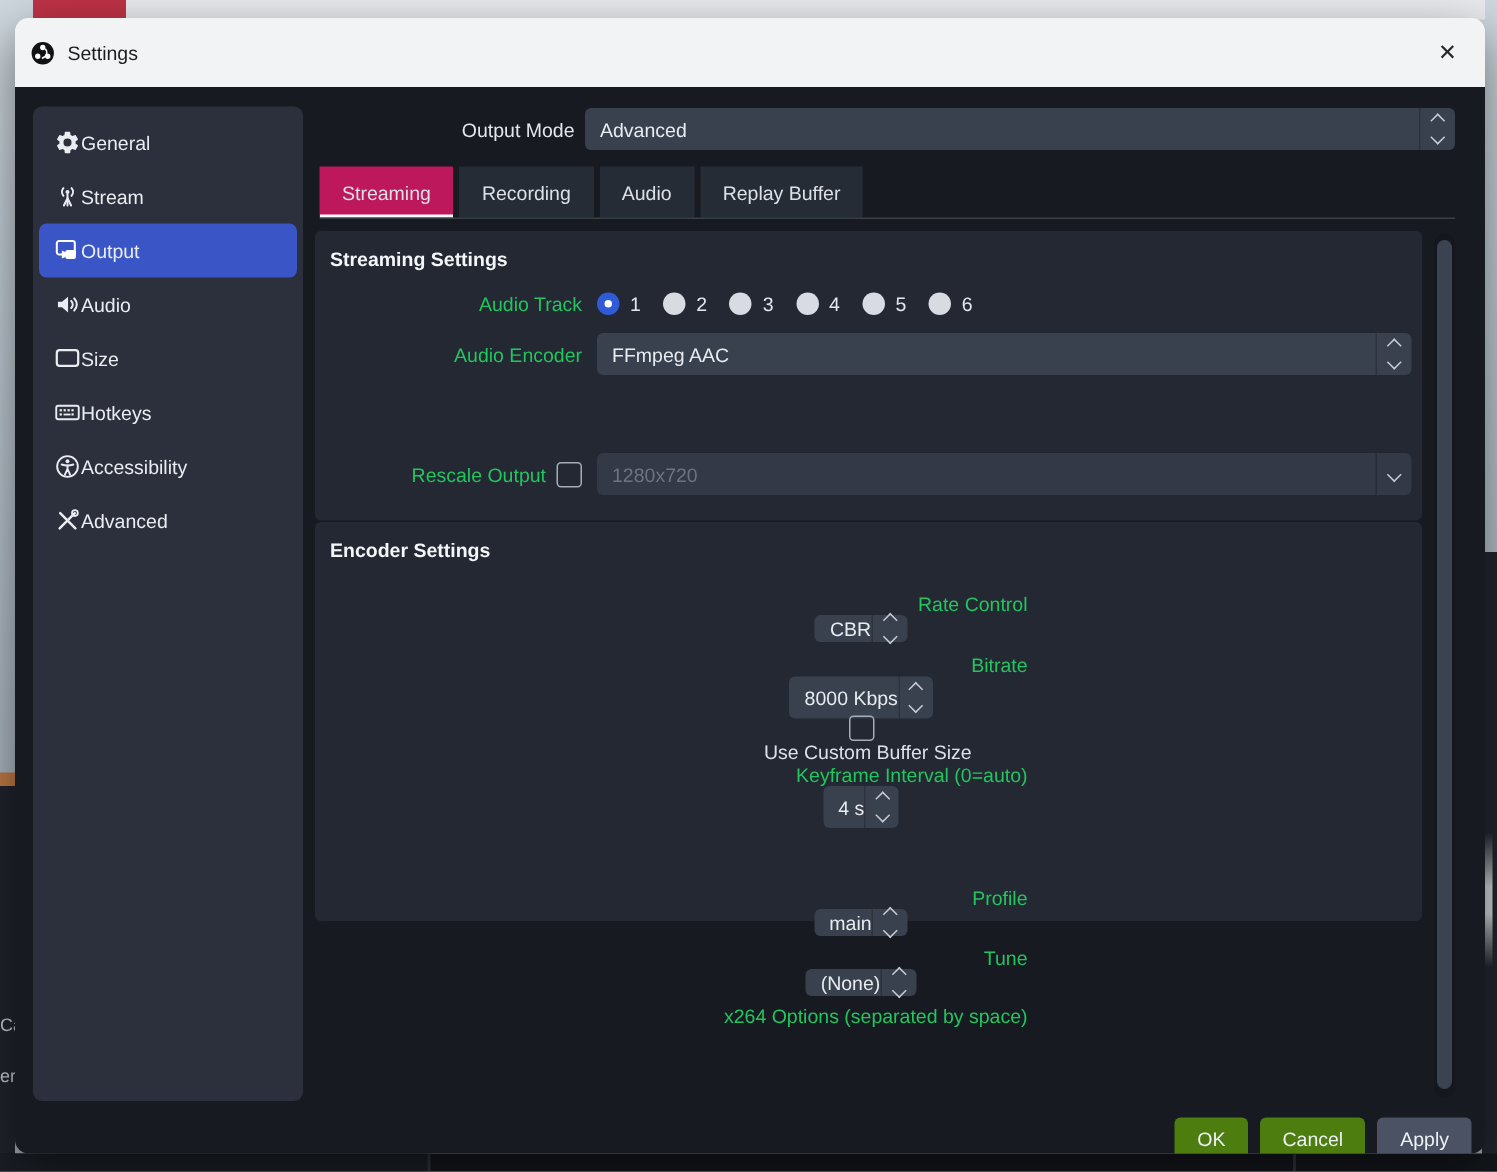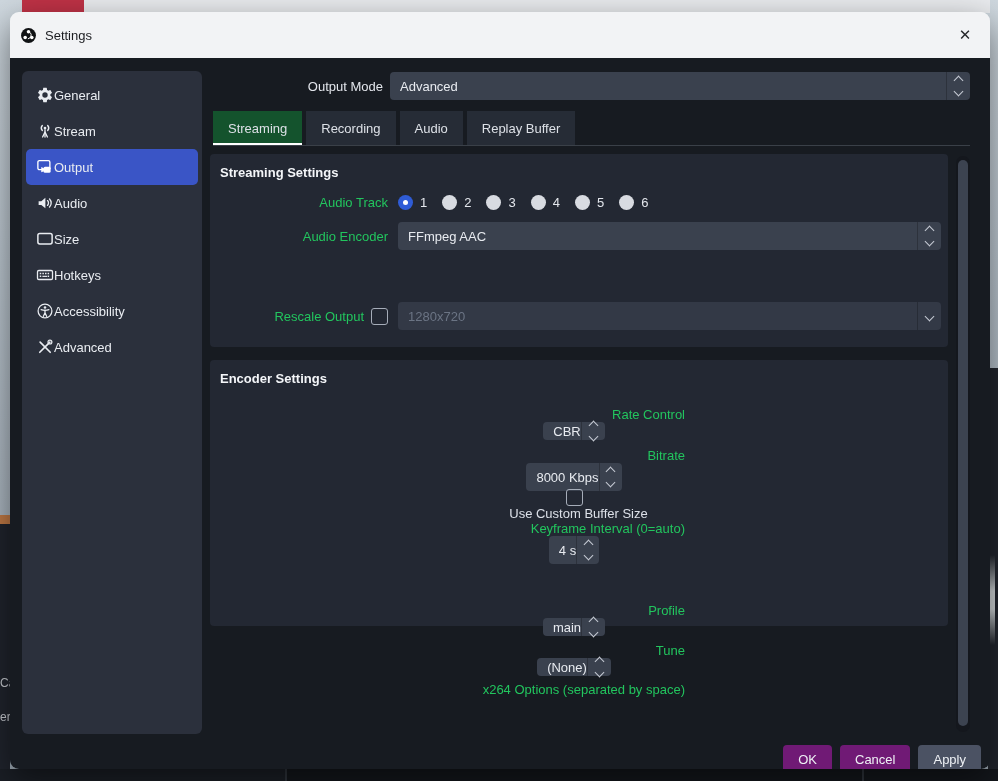--- a/index.html
+++ b/index.html
@@ -38,26 +38,26 @@
   .side-item .icon{width:18px;height:18px;display:flex;flex:none;}
   .side-item.selected{background:#3a55c6;}
   
   .om-label{position:absolute;top:15px;right:607px;height:28px;line-height:28px;
     color:#e3e6ec;font-size:13px;}
   .om-combo{position:absolute;left:380px;top:14px;width:580px;height:28px;}
   
   .tabs{position:absolute;left:203px;top:53px;display:flex;gap:4px;}
   .tab{height:34px;display:flex;align-items:center;padding:0 15px;background:#262c36;
     color:#dce0e6;font-size:13px;}
-  .tab.active{background:#14532d;box-shadow:inset 0 -2px 0 #ffffff;}
+  .tab.active{background:#be185d;box-shadow:inset 0 -2px 0 #ffffff;}
   .tabline{position:absolute;left:203px;top:87px;width:757px;height:1px;background:#3a4048;}
   
   .panel{position:absolute;left:200px;width:738px;background:#232833;border-radius:4px;}
   .panel.p-stream{top:96px;height:193px;}
-  .panel.p-enc{top:302px;height:266px;}
+  .panel.p-enc{top:290px;height:266px;}
   .ptitle{position:absolute;left:10px;top:11px;font-size:13px;font-weight:bold;color:#f4f6f9;}
   .row{position:absolute;left:8px;display:flex;align-items:center;}
   .p-stream .row{right:7px;}
   .p-enc .row{right:18px;flex-direction:column;}
   .flabel{text-align:right;margin-right:10px;color:#22c55e;font-size:13px;flex:none;}
   .p-stream .flabel{width:170px;}
   .p-enc .flabel{width:232px;}
   .p-stream .flabel.short{width:146px;margin-right:7px;}
   
   .combo{background:#3a414e;border-radius:4px;height:28px;display:flex;align-items:center;
@@ -77,21 +77,21 @@
   .rgroup{display:flex;align-items:center;gap:7px;}
   .radio{width:15px;height:15px;border-radius:50%;background:#d8dbe1;position:relative;flex:none;}
   .radio.selected{background:#2f5cd6;}
   .radio.selected::after{content:"";position:absolute;inset:5px;background:#fff;border-radius:50%;}
   .rnum{color:#e3e6ec;font-size:13px;}
   
   .scrollbar{position:absolute;left:946px;top:98px;width:14px;height:576px;background:#14171d;border-radius:7px;}
   .scroll-thumb{position:absolute;left:2px;top:4px;width:10px;height:566px;background:#3c4350;border-radius:5px;}
   
   .footer{position:absolute;right:9px;bottom:12px;display:flex;gap:8px;}
-  .btn{height:28px;padding:0 15px;background:#701a75;border-radius:4px;color:#eef1f5;
+  .btn{height:28px;padding:0 15px;background:#4d7c0f;border-radius:4px;color:#eef1f5;
     font-size:13px;display:flex;align-items:center;}
   .btn.apply{background:#4b5263;}
   .grip{position:absolute;right:4px;bottom:4px;width:10px;height:10px;}
   .grip i{position:absolute;width:2px;height:2px;background:#8a9097;}
   .grip .d1{right:0;bottom:0;} .grip .d2{right:4px;bottom:0;} .grip .d3{right:0;bottom:4px;}
   .grip .d4{right:8px;bottom:0;} .grip .d5{right:4px;bottom:4px;} .grip .d6{right:0;bottom:8px;}
   svg{display:block;width:100%;height:100%;}
 </style>
 </head>
 <body>

